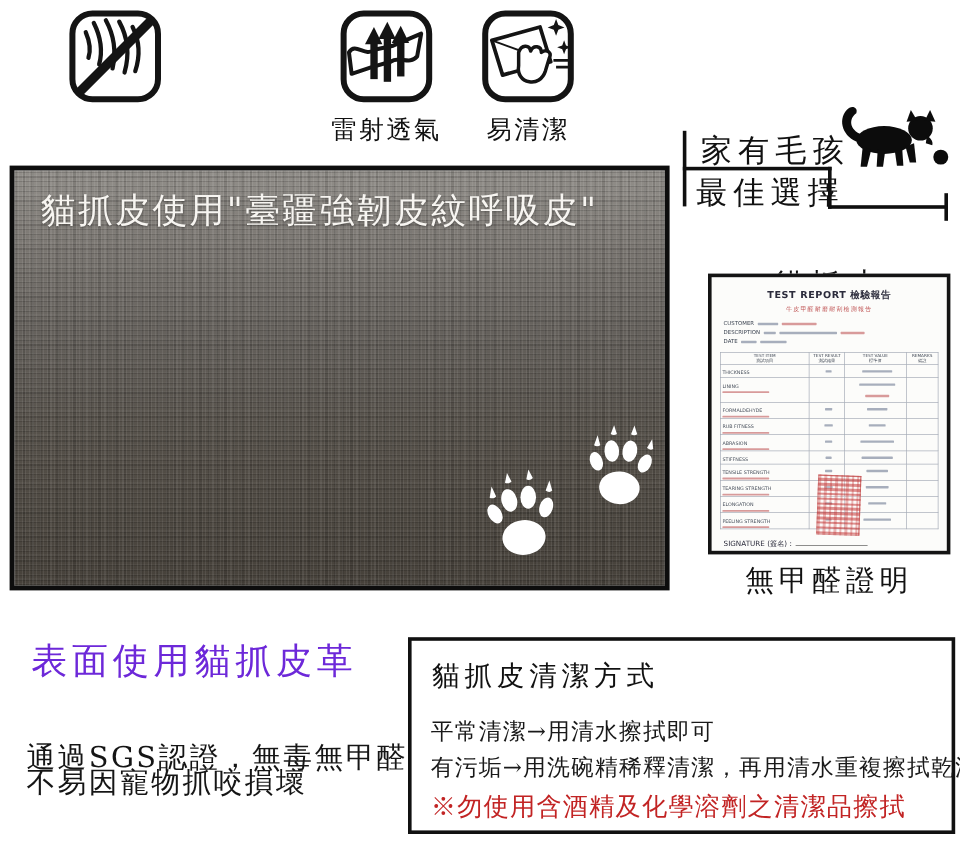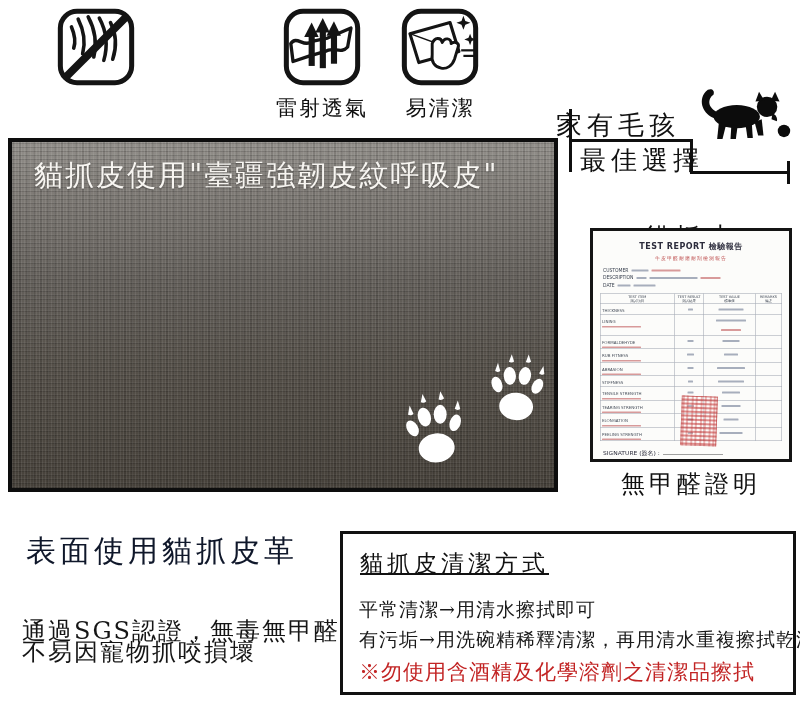--- a/index.html
+++ b/index.html
@@ -51,27 +51,27 @@
   .rp-sig-line{display:inline-block;width:120px;border-bottom:1.5px solid #444;height:10px;margin-left:6px;}
   .stamp{position:absolute;left:176px;top:330px;width:68px;height:96px;transform:rotate(2deg);opacity:.85;
     background:
       repeating-linear-gradient(0deg, rgba(196,58,58,.65) 0 4px, rgba(255,245,245,.25) 4px 8px),
       repeating-linear-gradient(90deg, rgba(196,58,58,.55) 0 4px, rgba(255,255,255,0) 4px 9px);
     border:2px solid rgba(180,40,40,.55);}
   .cert-footer{position:absolute;left:588px;top:468px;width:206px;text-align:center;
     font-size:24px;letter-spacing:4px;color:#111;}
 
   
-  .desc-heading{position:absolute;left:26px;top:531px;font-size:30px;letter-spacing:4px;color:#0f172a;white-space:nowrap;}
+  .desc-heading{position:absolute;left:26px;top:531px;font-size:30px;letter-spacing:4px;color:#6d28d9;white-space:nowrap;}
   .desc-line{position:absolute;left:22px;font-size:24px;letter-spacing:2px;color:#151515;white-space:nowrap;}
 
   
   .clean-box{position:absolute;left:340px;top:531px;width:456px;height:164px;
     border:3px solid #111;box-sizing:border-box;background:#fff;}
-  .clean-heading{position:absolute;left:17px;top:14px;font-size:23px;letter-spacing:4px;color:#111;white-space:nowrap;text-decoration:underline;}
+  .clean-heading{position:absolute;left:17px;top:14px;font-size:23px;letter-spacing:4px;color:#111;white-space:nowrap;}
   .clean-line{position:absolute;left:16px;font-size:19px;letter-spacing:1px;color:#191919;white-space:nowrap;}
   .clean-warning{position:absolute;left:16px;top:124px;font-size:21px;letter-spacing:1px;white-space:nowrap;}
 </style>
 </head>
 <body>
 
 <div class="page">
 
   <div class="feature" style="left:34px">
     <div class="icon-box">
@@ -122,21 +122,21 @@
         <g stroke="#141414" stroke-width="2">
           <line x1="54" y1="38" x2="66" y2="38"></line>
           <line x1="56" y1="43" x2="66" y2="43"></line>
         </g>
       </svg>
     </div>
     <div class="feature-label">易清潔</div>
   </div>
 
   <div class="banner-line" style="left:569px;top:109px;width:3px;height:63px"></div>
-  <div class="banner-text" style="left:556px;top:108px">家有毛孩</div>
+  <div class="banner-text" style="left:584px;top:108px">家有毛孩</div>
   <div class="banner-line" style="left:569px;top:139px;width:124px;height:3px"></div>
   <div class="banner-text" style="left:580px;top:143px">最佳選擇</div>
   <div class="banner-line" style="left:690px;top:139px;width:3px;height:35px"></div>
   <div class="banner-line" style="left:690px;top:171px;width:100px;height:3px"></div>
   <div class="banner-line" style="left:787px;top:161px;width:3px;height:23px"></div>
 
   <div class="abs" style="left:694px;top:86px">
     <svg width="98" height="56" viewBox="0 0 110 62">
       <g fill="#0c0c0c">
         <path d="M24 36 C 10 32, 4 16, 13 6 C 17 1, 24 3, 22 9 C 15 14, 15 24, 27 29 Z"></path>

